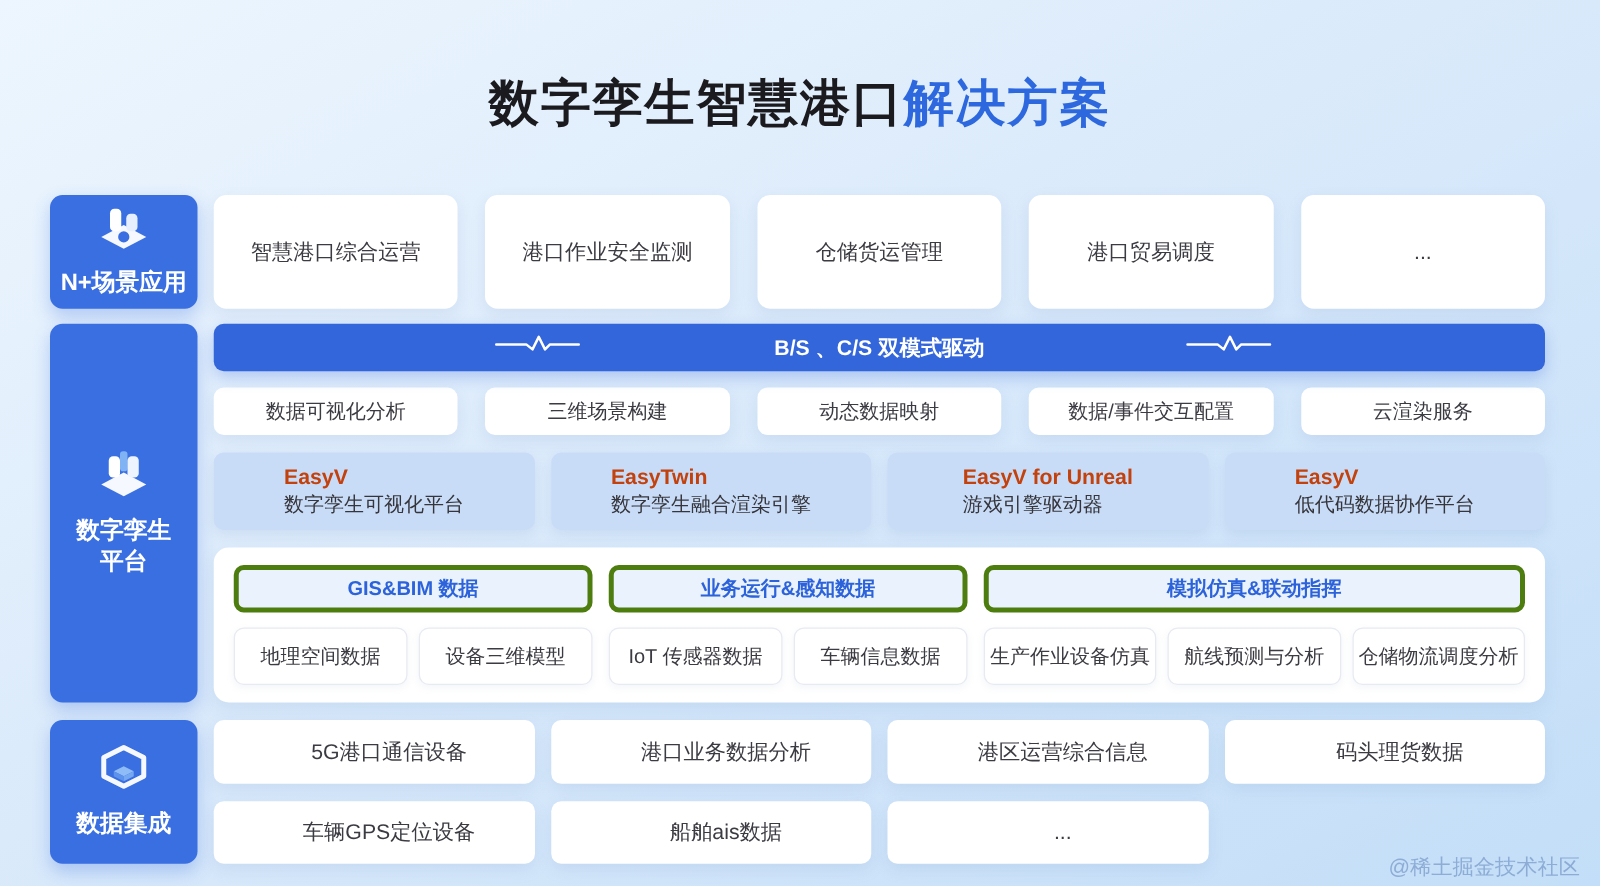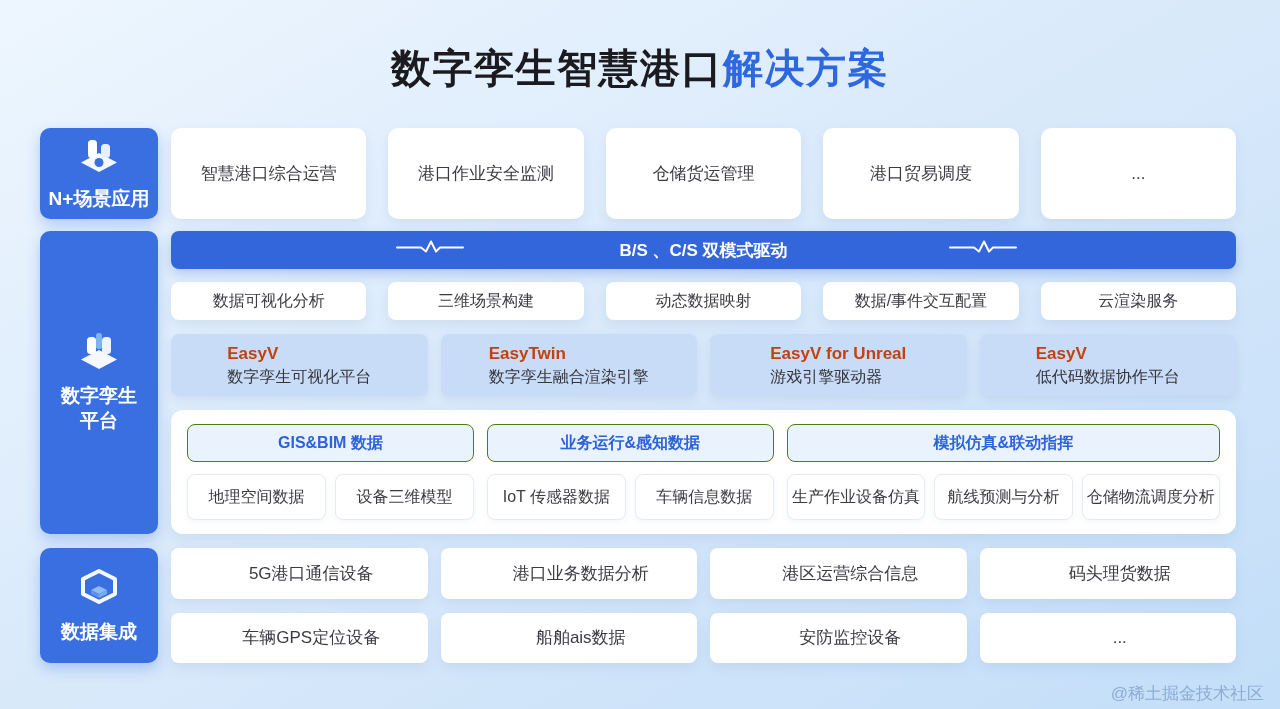--- a/index.html
+++ b/index.html
@@ -8,21 +8,21 @@
     font-family: "Liberation Sans", "DejaVu Sans", sans-serif;
     overflow: hidden;
   }
   .page {
     position: relative;
     width: 1280px; height: 709px;
     background: linear-gradient(150deg, #EDF6FE 0%, #DCEBFB 42%, #C3DEF8 100%);
     overflow: hidden;
   }
   .title-wrap {
-    height: 128px;
+    height: 156px;
     display: flex; align-items: center; justify-content: center;
     padding-top: 8px;
   }
   .title {
     font-size: 40px; font-weight: 800; color: #1B1B1F; letter-spacing: 1.5px;
   }
   .title .accent { color: #2E68DE; }
 
   .bands {
     padding: 0 44px 0 40px;
@@ -86,21 +86,21 @@
     flex: 1;
     background: #fff; border-radius: 12px;
     padding: 14px 16px;
     display: flex; gap: 13px;
     box-shadow: 0 6px 14px rgba(110,145,200,0.15);
   }
   .group { display: flex; flex-direction: column; gap: 12px; flex: 1; }
   .group.wide { flex: 1.51; }
   .g-header {
     height: 38px; flex: 0 0 38px;
-    background: #E9F2FD; border: 1px solid #4d7c0f; border-radius: 8px;
+    background: #E9F2FD; border: 4px solid #4d7c0f; border-radius: 8px;
     display: flex; align-items: center; justify-content: center;
     color: #2D63DA; font-size: 16px; font-weight: 700;
   }
   .g-items { display: flex; gap: 9px; flex: 1; }
   .g-item {
     flex: 1; background: #fff; border: 1px solid #E7EAF1; border-radius: 8px;
     display: flex; align-items: center; justify-content: center;
     font-size: 16px; color: #3B3B42; white-space: nowrap;
     box-shadow: 0 2px 6px rgba(150,170,200,0.10);
   }
@@ -249,21 +249,20 @@
         </span>
         <div class="side-label">数据集成</div>
       </div>
       <div class="grid4">
         <div class="card">5G港口通信设备</div>
         <div class="card">港口业务数据分析</div>
         <div class="card">港区运营综合信息</div>
         <div class="card">码头理货数据</div>
         <div class="card">车辆GPS定位设备</div>
         <div class="card">船舶ais数据</div>
-        <div class="card">安防监控设备</div>
         <div class="card">...</div>
       </div>
     </div>
 
   </div>
 
   <div class="watermark">@稀土掘金技术社区</div>
 </div>
 
 </body></html>

